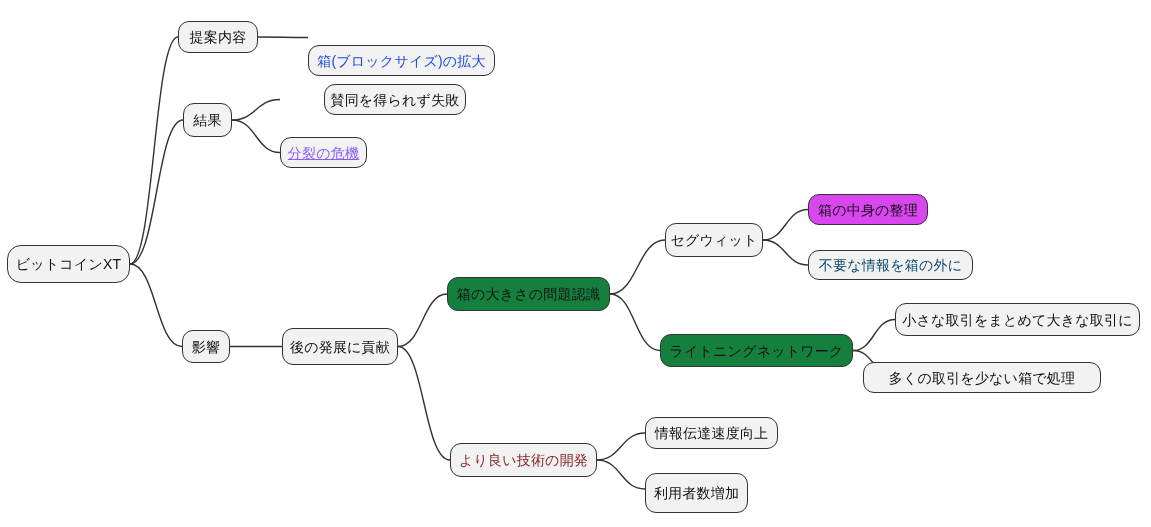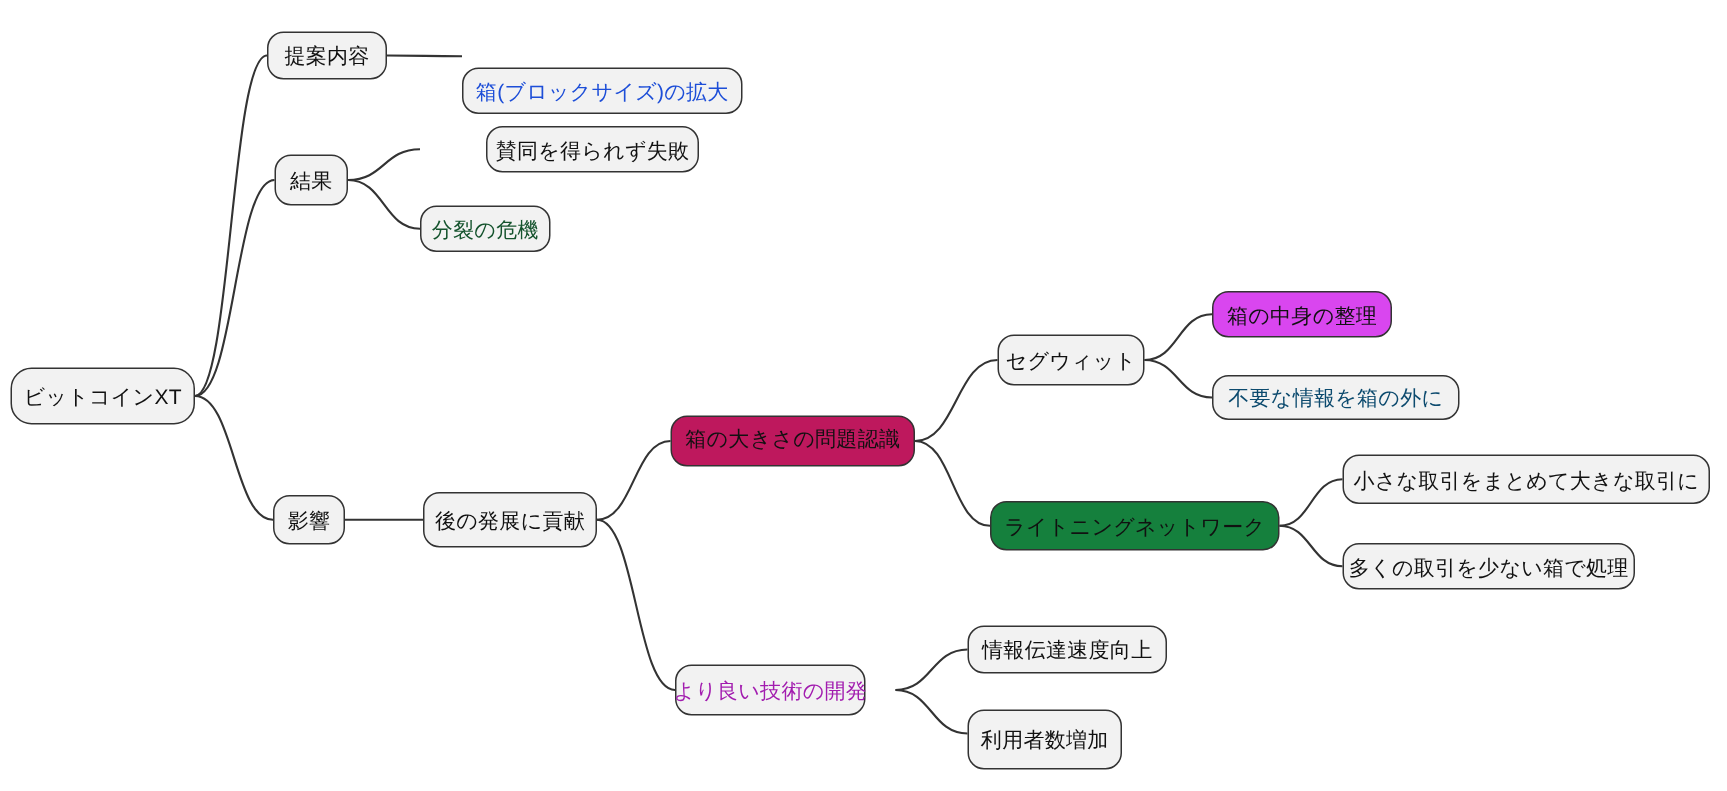--- a/index.html
+++ b/index.html
@@ -76,51 +76,51 @@
   </div>
       <div class="node level-2" style="left: 308px; top: 22px; width: 187px; height: 31px; background: rgb(242, 242, 242); border-color: rgb(51, 51, 51); color: #1d4ed8; margin-top: 23px;">
     <span class="node-label">箱(ブロックサイズ)の拡大</span>
   </div>
       <div class="node level-1" style="left: 183px; top: 103px; width: 49px; height: 34px; background: rgb(242, 242, 242); border-color: rgb(51, 51, 51); color: rgb(17, 17, 17);">
     <span class="node-label">結果</span>
   </div>
       <div class="node level-2" style="left: 280px; top: 84px; width: 142px; height: 31px; background: rgb(242, 242, 242); border-color: rgb(51, 51, 51); color: rgb(17, 17, 17); margin-left: 44px;">
     <span class="node-label">賛同を得られず失敗</span>
   </div>
-      <div class="node level-2" style="left: 280px; top: 137px; width: 87px; height: 31px; background: rgb(242, 242, 242); border-color: rgb(51, 51, 51); color: #14532d;">
+      <div class="node level-2" style="left: 280px; top: 137px; width: 87px; height: 31px; background: rgb(242, 242, 242); border-color: rgb(51, 51, 51); color: #8b5cf6; text-decoration: underline;">
     <span class="node-label">分裂の危機</span>
   </div>
       <div class="node level-1" style="left: 182px; top: 330px; width: 48px; height: 33px; background: rgb(242, 242, 242); border-color: rgb(51, 51, 51); color: rgb(17, 17, 17);">
     <span class="node-label">影響</span>
   </div>
       <div class="node level-2" style="left: 282px; top: 328px; width: 116px; height: 37px; background: rgb(242, 242, 242); border-color: rgb(51, 51, 51); color: rgb(17, 17, 17);">
     <span class="node-label">後の発展に貢献</span>
   </div>
-      <div class="node level-3" style="left: 447px; top: 277px; width: 163px; height: 34px; background: #be185d; border-color: rgb(51, 51, 51); color: rgb(17, 17, 17); font-family: Liberation Serif, serif;">
+      <div class="node level-3" style="left: 447px; top: 277px; width: 163px; height: 34px; background: #15803d; border-color: rgb(51, 51, 51); color: rgb(17, 17, 17);">
     <span class="node-label">箱の大きさの問題認識</span>
   </div>
       <div class="node level-4" style="left: 665px; top: 223px; width: 98px; height: 34px; background: rgb(242, 242, 242); border-color: rgb(51, 51, 51); color: rgb(17, 17, 17);">
     <span class="node-label">セグウィット</span>
   </div>
       <div class="node level-5" style="left: 808px; top: 194px; width: 120px; height: 31px; background: #d946ef; border-color: rgb(51, 51, 51); color: rgb(17, 17, 17);">
     <span class="node-label">箱の中身の整理</span>
   </div>
       <div class="node level-5" style="left: 808px; top: 250px; width: 165px; height: 30px; background: rgb(242, 242, 242); border-color: rgb(51, 51, 51); color: #0c4a6e;">
     <span class="node-label">不要な情報を箱の外に</span>
   </div>
       <div class="node level-4" style="left: 660px; top: 334px; width: 193px; height: 33px; background: #15803d; border-color: rgb(51, 51, 51); color: rgb(17, 17, 17);">
     <span class="node-label">ライトニングネットワーク</span>
   </div>
       <div class="node level-5" style="left: 895px; top: 303px; width: 245px; height: 33px; background: rgb(242, 242, 242); border-color: rgb(51, 51, 51); color: rgb(17, 17, 17);">
     <span class="node-label">小さな取引をまとめて大きな取引に</span>
   </div>
-      <div class="node level-5" style="left: 895px; top: 362px; width: 195px; height: 31px; background: rgb(242, 242, 242); border-color: rgb(51, 51, 51); color: rgb(17, 17, 17);">
+      <div class="node level-5" style="left: 863px; top: 362px; width: 238px; height: 31px; background: rgb(242, 242, 242); border-color: rgb(51, 51, 51); color: rgb(17, 17, 17);">
     <span class="node-label">多くの取引を少ない箱で処理</span>
   </div>
-      <div class="node level-3" style="left: 450px; top: 443px; width: 127px; height: 34px; background: rgb(242, 242, 242); border-color: rgb(51, 51, 51); color: #a21caf;">
+      <div class="node level-3" style="left: 450px; top: 443px; width: 147px; height: 34px; background: rgb(242, 242, 242); border-color: rgb(51, 51, 51); color: #7f1d1d;">
     <span class="node-label">より良い技術の開発</span>
   </div>
       <div class="node level-4" style="left: 645px; top: 417px; width: 133px; height: 32px; background: rgb(242, 242, 242); border-color: rgb(51, 51, 51); color: rgb(17, 17, 17);">
     <span class="node-label">情報伝達速度向上</span>
   </div>
       <div class="node level-4" style="left: 645px; top: 473px; width: 103px; height: 40px; background: rgb(242, 242, 242); border-color: rgb(51, 51, 51); color: rgb(17, 17, 17);">
     <span class="node-label">利用者数増加</span>
   </div>
     </div>
 </div>

